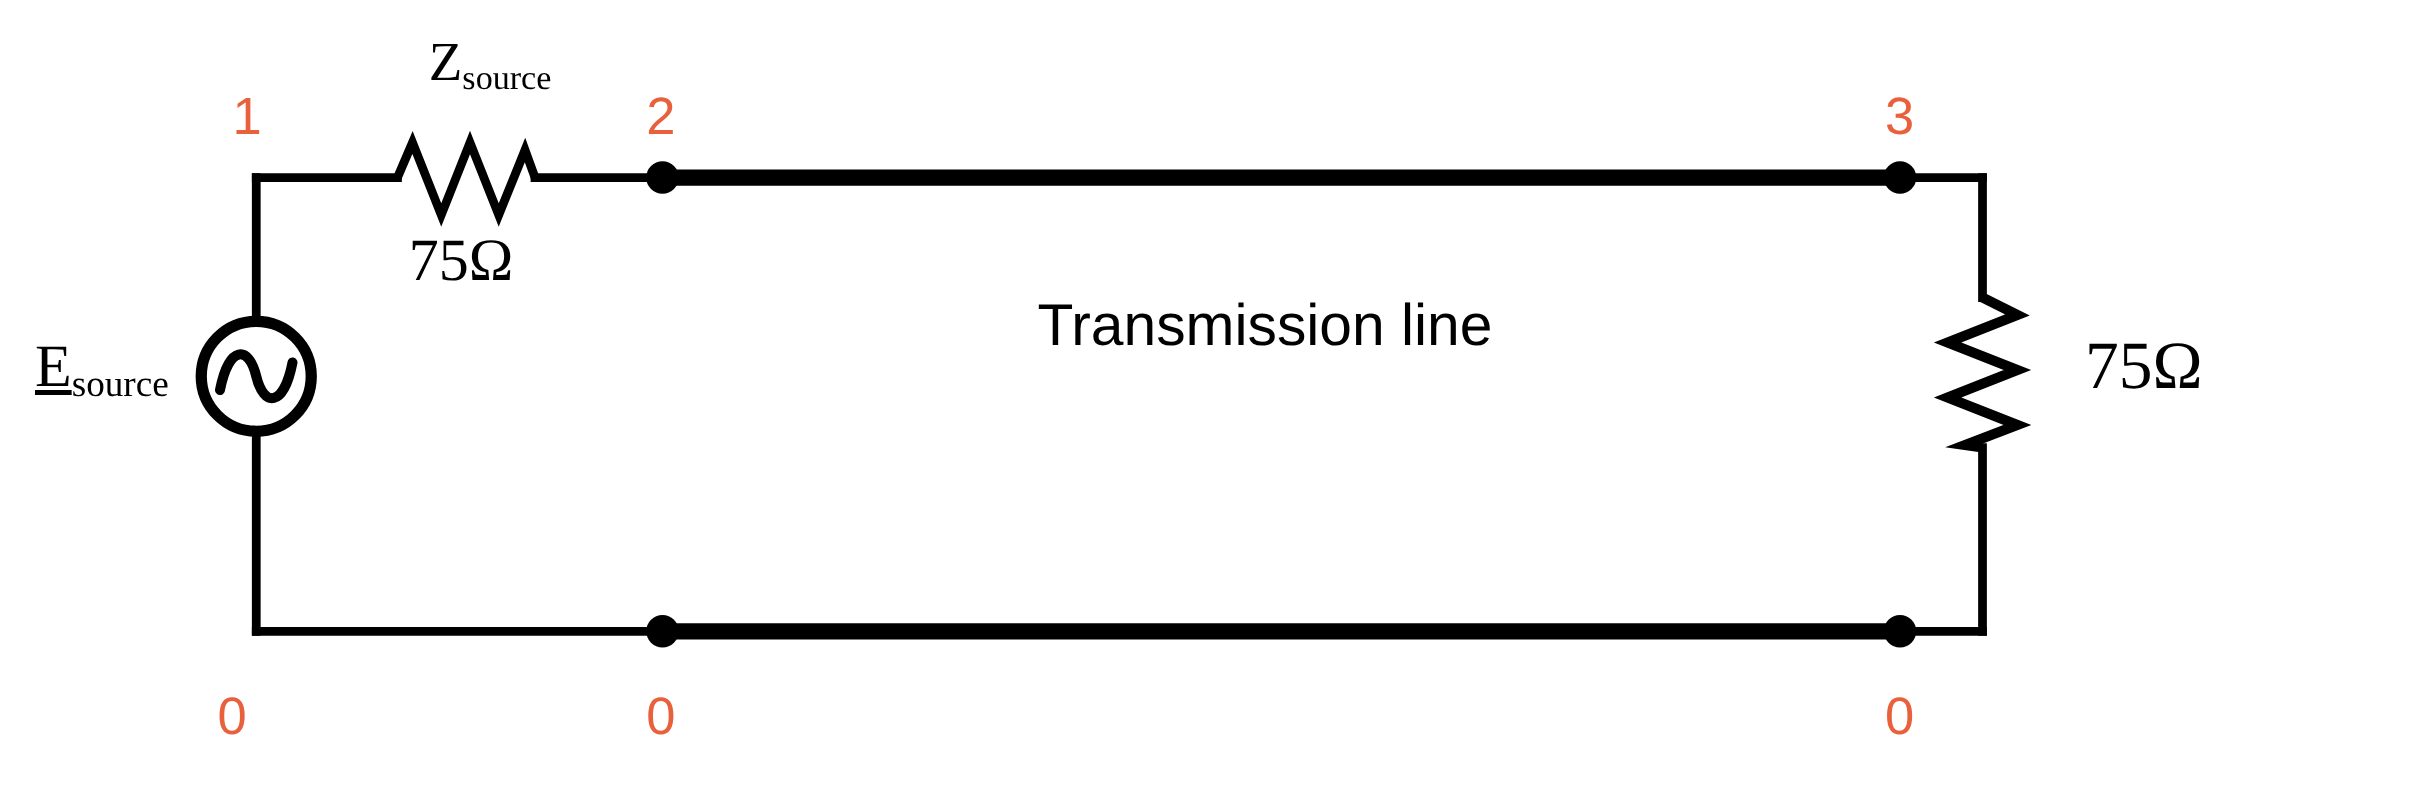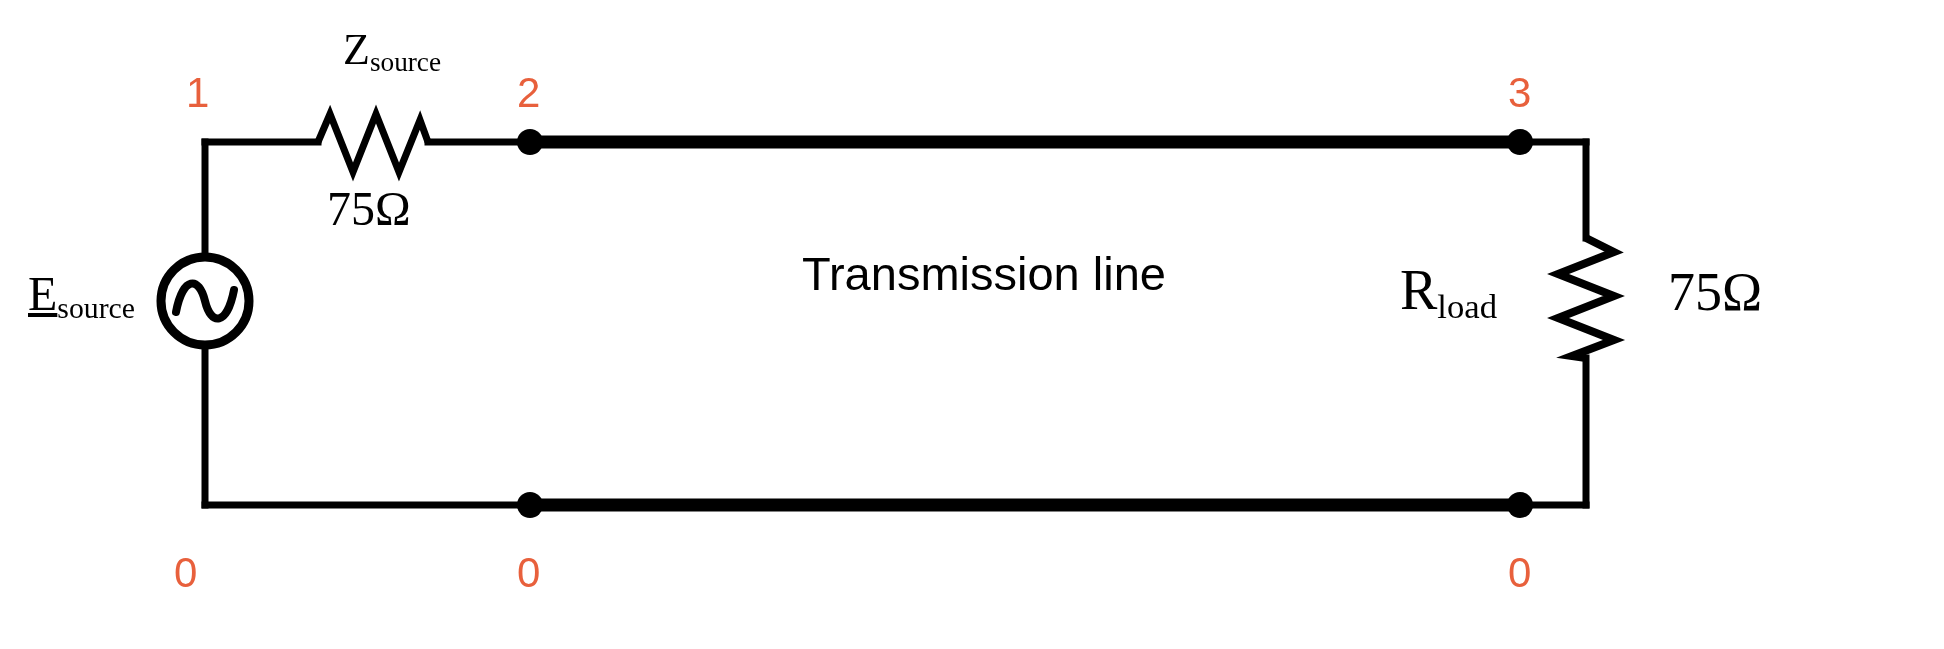--- a/index.html
+++ b/index.html
@@ -112,23 +112,20 @@
   <div class="lbl serif-lbl" style="left:307px; top:28px; font-size:44px;margin-left:36px;">
     <span>Z</span><span class="sub">source</span>
   </div>
 
   <div class="lbl serif-lbl" style="left:327px; top:185px; font-size:48px;">75Ω</div>
 
   <div class="lbl serif-lbl" style="left:28px; top:270px; font-size:48px;text-decoration:underline;">
     <span>E</span><span class="sub">source</span>
   </div>
 
-  <div class="lbl" style="left:1010px; top:250px; font-size:47px; transform:translateX(-50%); width:420px; left:1012px;">
+  <div class="lbl" style="left:1010px; top:236px; font-size:47px; text-align:center; transform:translateX(-50%); width:420px; left:1012px;">
     <div class="sans-lbl" style="font-size:47px;">Transmission line</div>
   </div>
 
-  <div class="lbl serif-lbl" style="left:1400px; top:262px; font-size:56px;">
-    <span>R</span><span class="sub">load</span>
-  </div>
 
   <div class="lbl serif-lbl" style="left:1668px; top:265px; font-size:54px;">75Ω</div>
 
 </div>
 
 </body></html>

